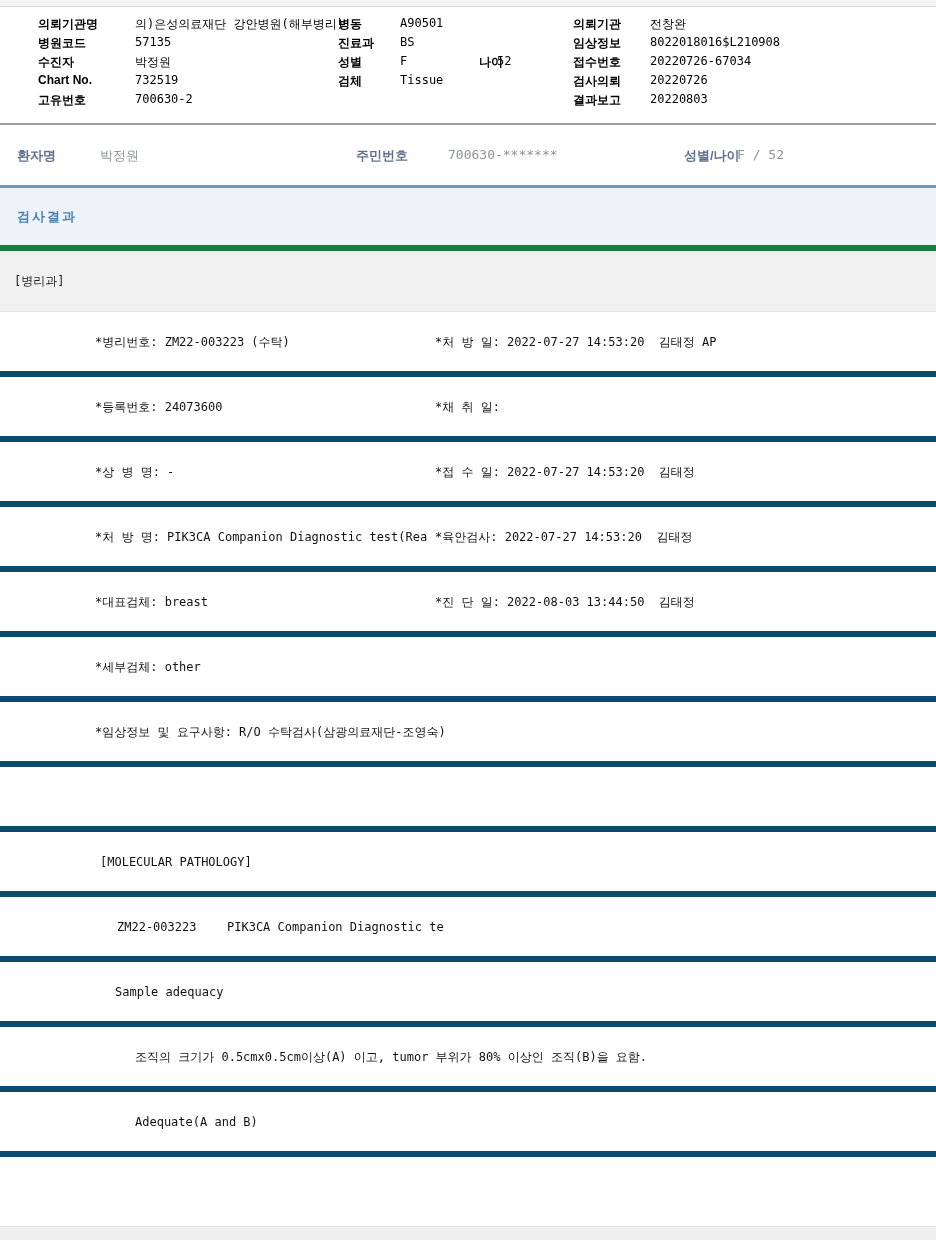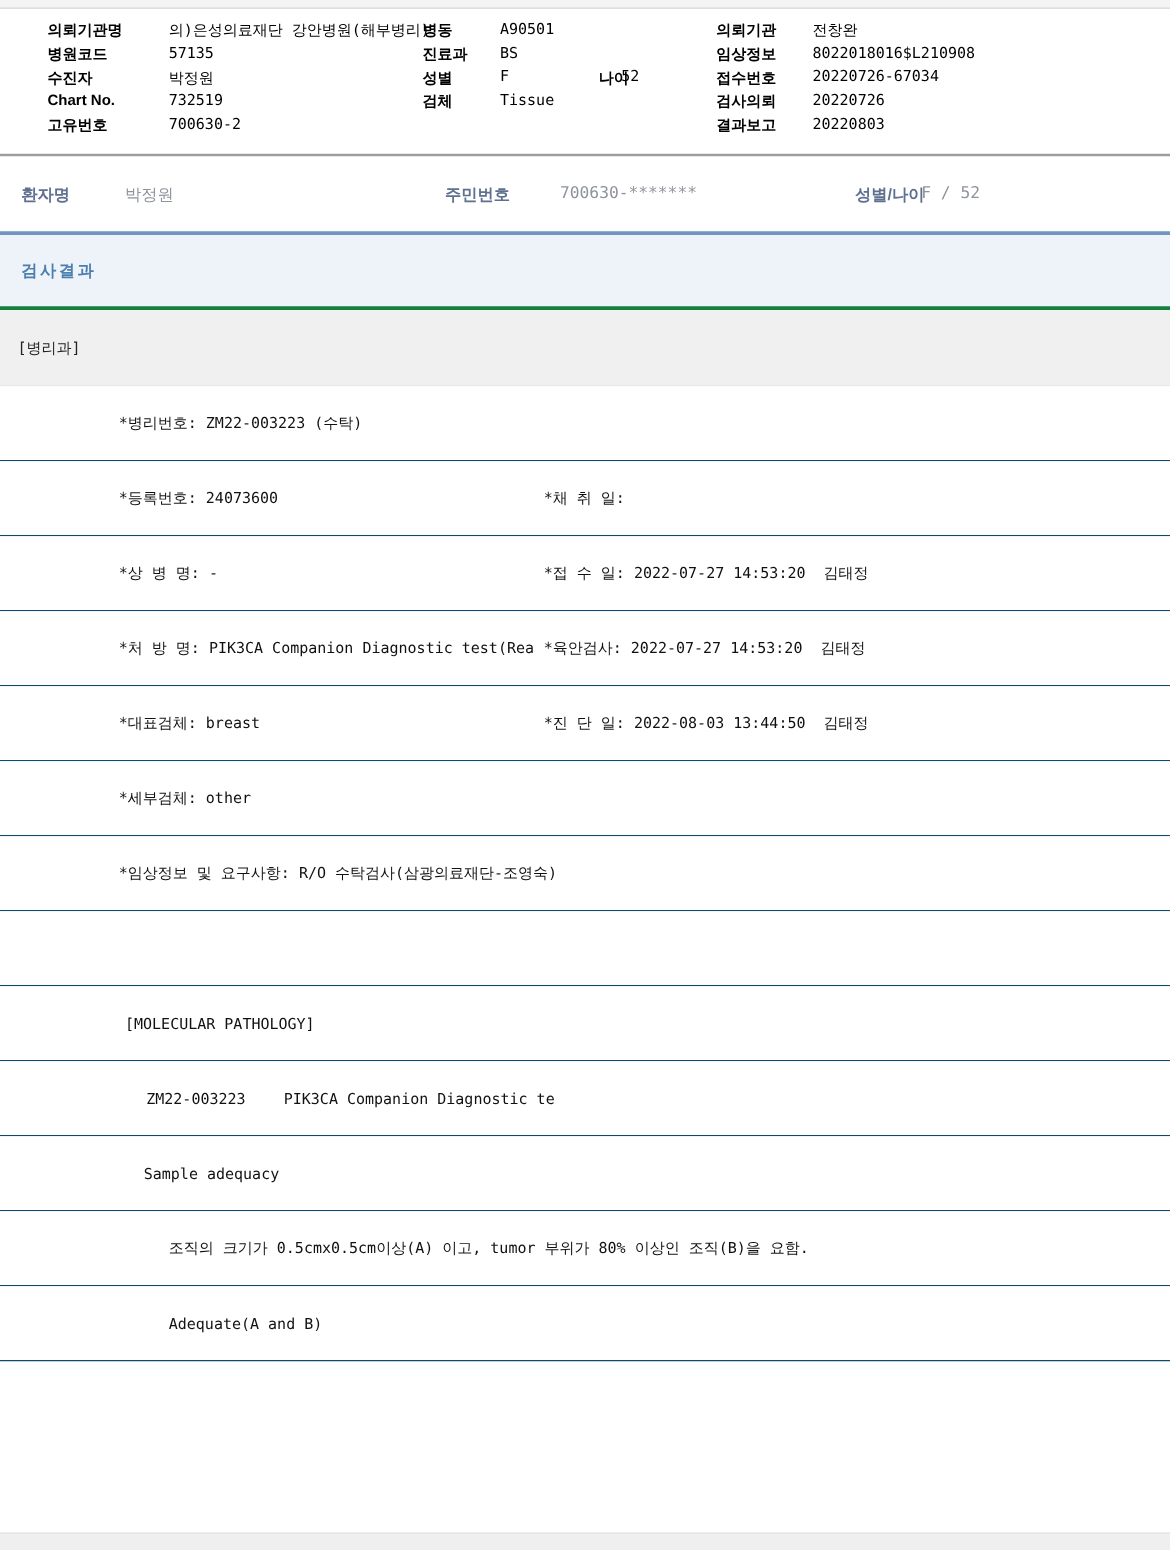--- a/index.html
+++ b/index.html
@@ -30,27 +30,27 @@
   .rl{position:absolute;font-weight:bold;color:#5f7190;white-space:pre;}
   .rv{position:absolute;color:#8e939c;font-family:"DejaVu Sans Mono",monospace;white-space:pre;}
   .ref-row1 .rl,.ref-row1 .rv{top:29px;}
   .ref-row2 .rl,.ref-row2 .rv{top:22px;}
   .pos1{left:17px;} .pos1v{left:100px;}
   .pos2{left:356px;} .pos2v{left:448px;}
   .pos3{left:648px;margin-left:36px;} .pos3v{left:737px;}
   .stacked-label{position:absolute;left:648px;top:20px;font-weight:bold;color:#5f7190;line-height:17px;}
   .divider-blue{height:3px;background:#7096bc;}
   
-  .result-heading{height:57px;background:#edf3f9;border-bottom:3px solid #15803d;
+  .result-heading{height:57px;background:#edf3f9;border-bottom:6px solid #15803d;
     display:flex;align-items:center;}
   .result-heading .hd{margin-left:17px;color:#4d7fae;font-weight:bold;font-size:13px;letter-spacing:2px;}
   .dept-band{height:60px;background:#f0f0f0;border-bottom:1px solid #e6e6e6;
     display:flex;align-items:center;font-family:"DejaVu Sans Mono",monospace;font-size:12px;color:#222;}
   .dept-band .dp{margin-left:14px;}
-  .brow{position:relative;height:59px;border-bottom:1px solid #0c4a6e;background:#fff;
+  .brow{position:relative;height:59px;border-bottom:6px solid #0c4a6e;background:#fff;
     font-family:"DejaVu Sans Mono",monospace;font-size:12px;color:#111;}
   .bl,.br,.bx{position:absolute;top:50%;transform:translateY(-50%);white-space:pre;}
   .bl{left:95px;} .br{left:435px;}
   .x-molhdr{left:100px;text-align:center;} .x-spec{left:117px;} .x-test{left:227px;}
   .x-sampadeq{left:115px;} .x-criteria{left:135px;} .x-adequate{left:135px;}
   .bottom-strip{position:absolute;left:0;bottom:0;width:936px;height:13px;
     background:#efefef;border-top:1px solid #e2e2e2;}
 </style>
 </head>
 <body>
@@ -122,20 +122,21 @@
     <span class="hd">검사결과</span>
   </div>
 
   <div class="dept-band">
     <span class="dp">[병리과]</span>
   </div>
 
   <div>
     <div class="brow">
       <span class="bl">*병리번호: ZM22-003223 (수탁)</span>
+      <span class="br">*처 방 일: 2022-07-27 14:53:20  김태정 AP</span>
     </div>
     <div class="brow">
       <span class="bl">*등록번호: 24073600</span>
       <span class="br">*채 취 일:</span>
     </div>
     <div class="brow">
       <span class="bl">*상 병 명: -</span>
       <span class="br">*접 수 일: 2022-07-27 14:53:20  김태정</span>
     </div>
     <div class="brow">

